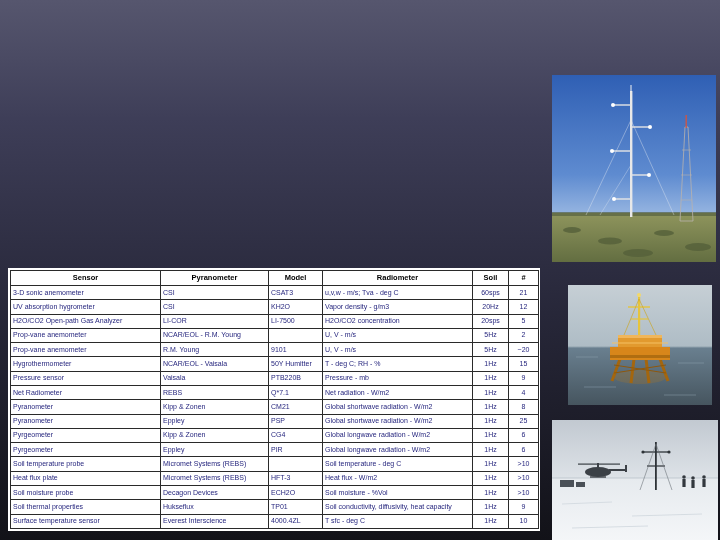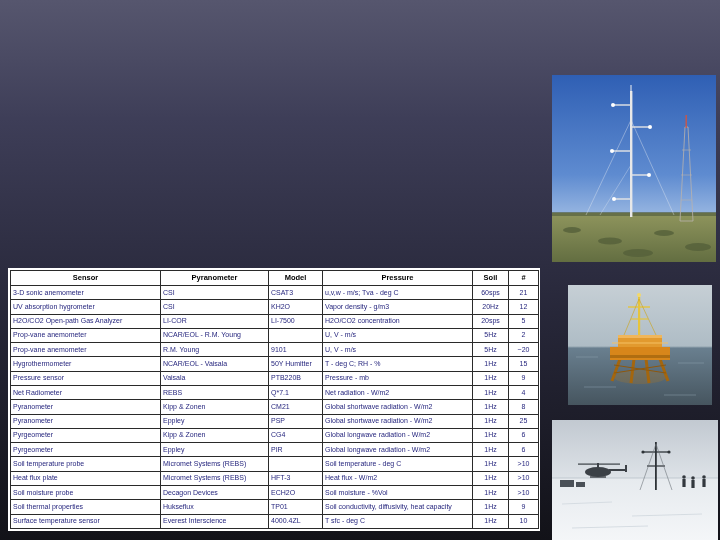--- a/index.html
+++ b/index.html
@@ -38,21 +38,21 @@
 
 <div class="slide">
 
   <div class="table-wrap">
     <table>
       <thead>
         <tr>
             <th class="col0">Sensor</th>
             <th class="col1">Pyranometer</th>
             <th class="col2">Model</th>
-            <th class="col3">Pressure</th>
+            <th class="col3">Radiometer</th>
             <th class="col4">Soil</th>
             <th class="col5">#</th>
           </tr>
       </thead>
       <tbody>
           <tr>
             <td class="col0">3-D sonic anemometer</td>
             <td class="col1">CSI</td>
             <td class="col2">CSAT3</td>
             <td class="col3">u,v,w - m/s; Tva - deg C</td>

